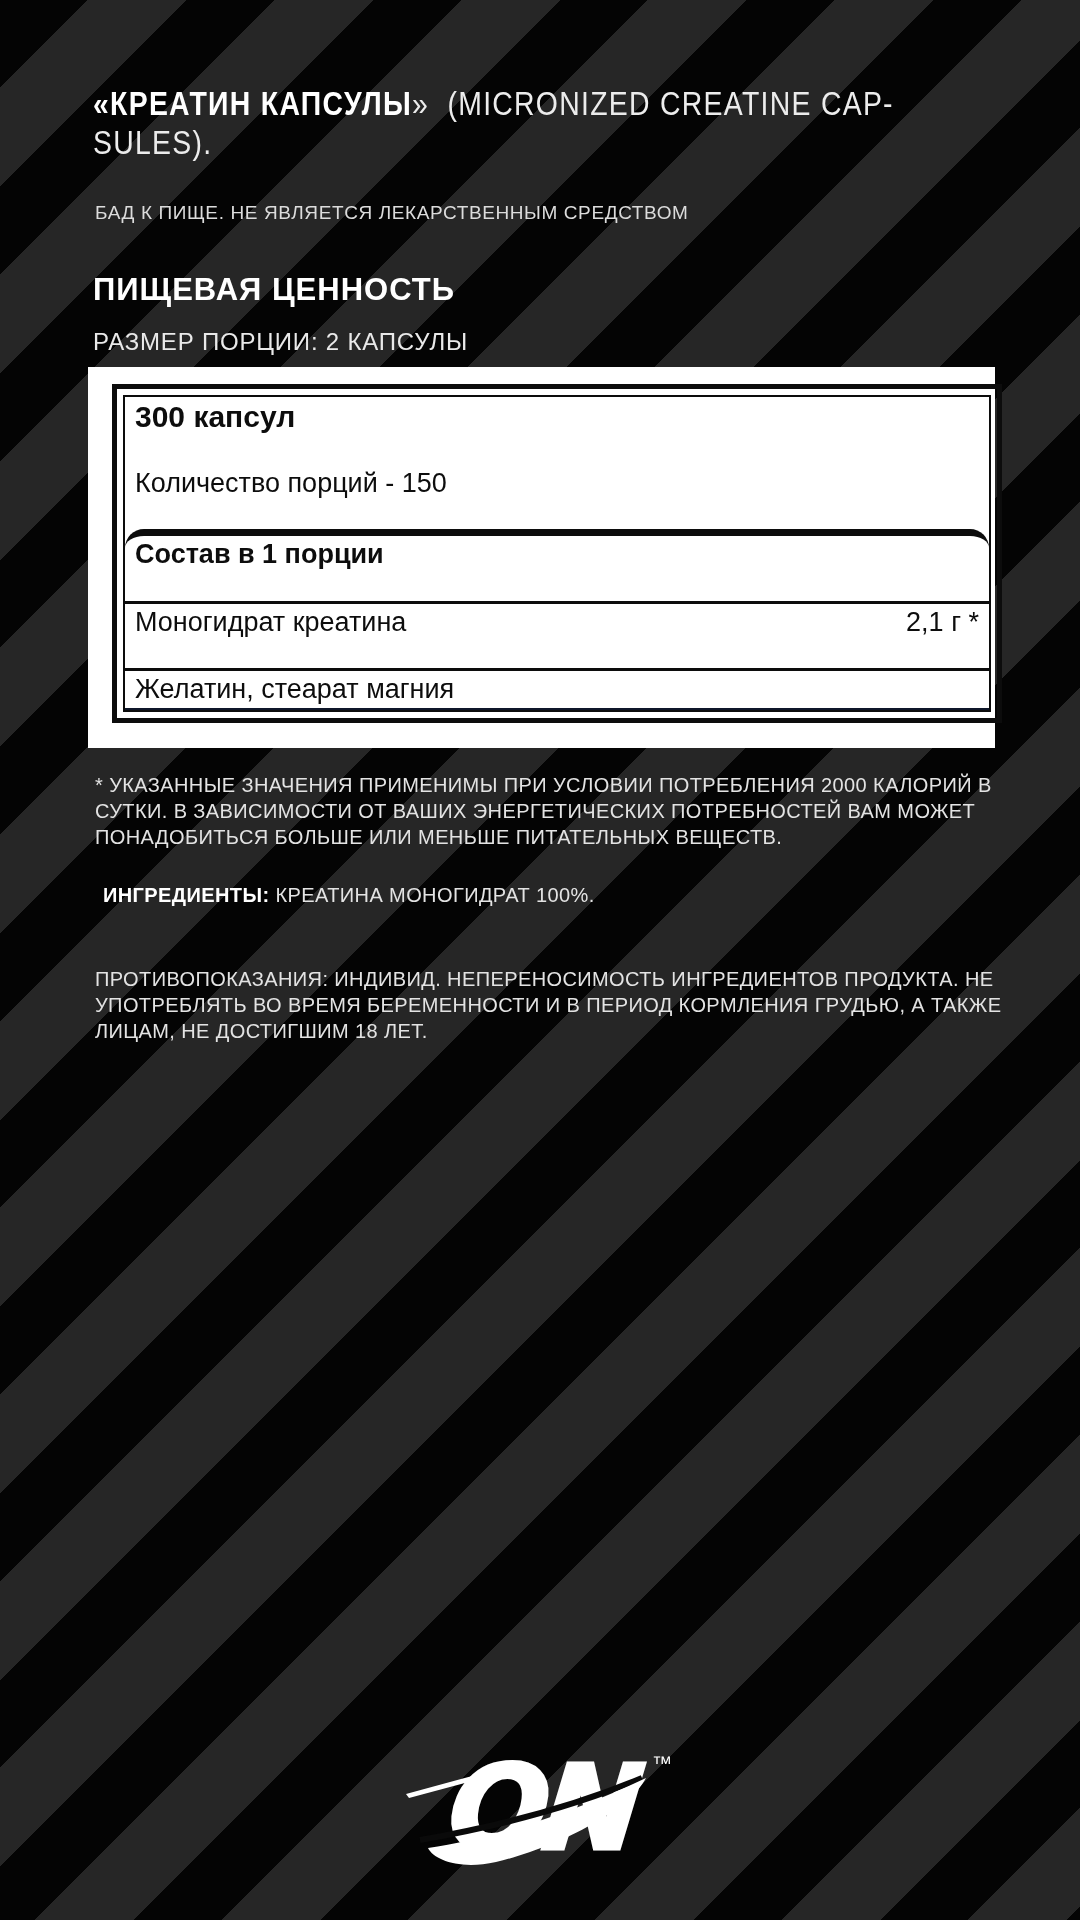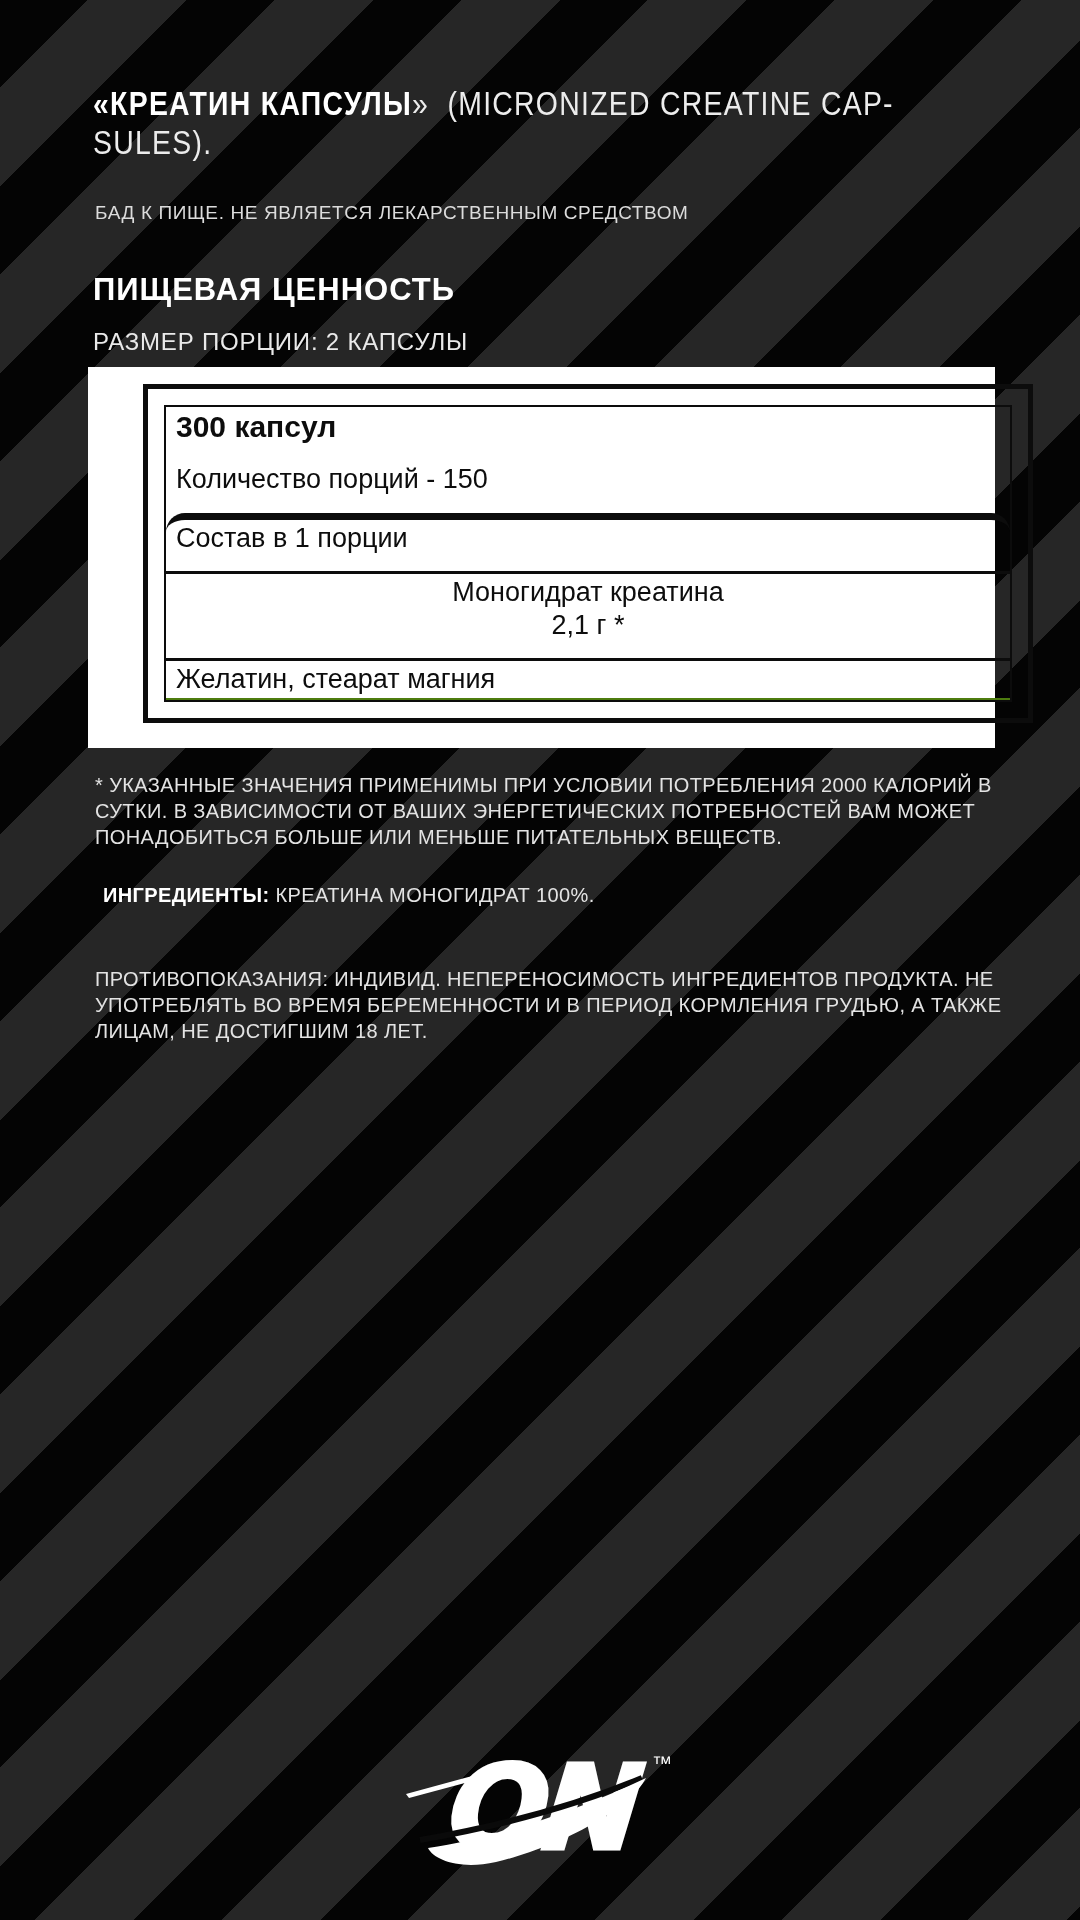--- a/index.html
+++ b/index.html
@@ -24,35 +24,35 @@
     left:93px;top:272px;color:#ffffff;font-weight:bold;font-size:31px;letter-spacing:1px;
   }
   .serving-size{
     left:93px;top:328px;color:#e9e9e9;font-size:24px;letter-spacing:0.8px;
   }
   
   .facts-panel{
     left:88px;top:367px;width:907px;height:381px;background:#ffffff;
   }
   .nf-table{
-    position:absolute;left:55px;top:17px;width:890px;height:339px;
-    border:5px solid #0c0c0c;box-sizing:border-box;padding:16px;
+    position:absolute;left:24px;top:17px;width:890px;height:339px;
+    border:5px solid #0c0c0c;box-sizing:border-box;padding:6px;
   }
   .nf-inner{
     border:2px solid #0c0c0c;height:100%;box-sizing:border-box;
     display:flex;flex-direction:column;justify-content:space-between;
     color:#0d0d0d;font-size:27px;
   }
   .nf-row{padding:2px 10px;line-height:33px;}
   .nf-row.big{font-weight:bold;font-size:30px;line-height:36px;}
-  .nf-row.bold{font-weight:normal;border-radius:19px;}
-  .nf-row.amount{display:flex;justify-content:space-between;align-items:center;flex-direction:column;}
+  .nf-row.bold{font-weight:bold;border-radius:19px;}
+  .nf-row.amount{display:flex;justify-content:space-between;align-items:center;}
   .sep-thick{border-top:7px solid #0c0c0c;}
   .sep-thin{border-top:3px solid #0c0c0c;}
-  .last{border-bottom:2px solid #4d7c0f;}
+  .last{border-bottom:2px solid #0f172a;}
   
   .footnote{
     left:95px;top:772px;width:920px;color:#e3e3e3;font-size:20px;
     line-height:26px;letter-spacing:0.4px;
   }
   .ingredients{
     left:95px;top:884px;width:920px;color:#e3e3e3;font-size:20px;letter-spacing:0.4px;margin-left:8px;
   }
   .ingredients .b{font-weight:bold;color:#ffffff;}
   .contra{

